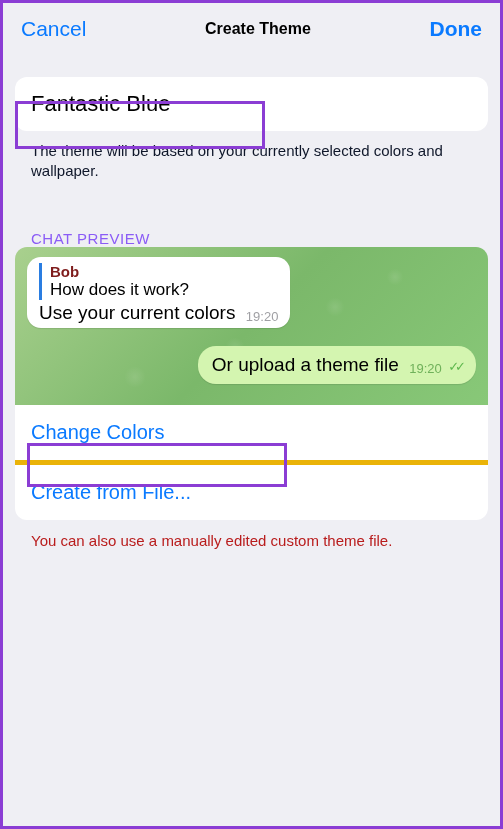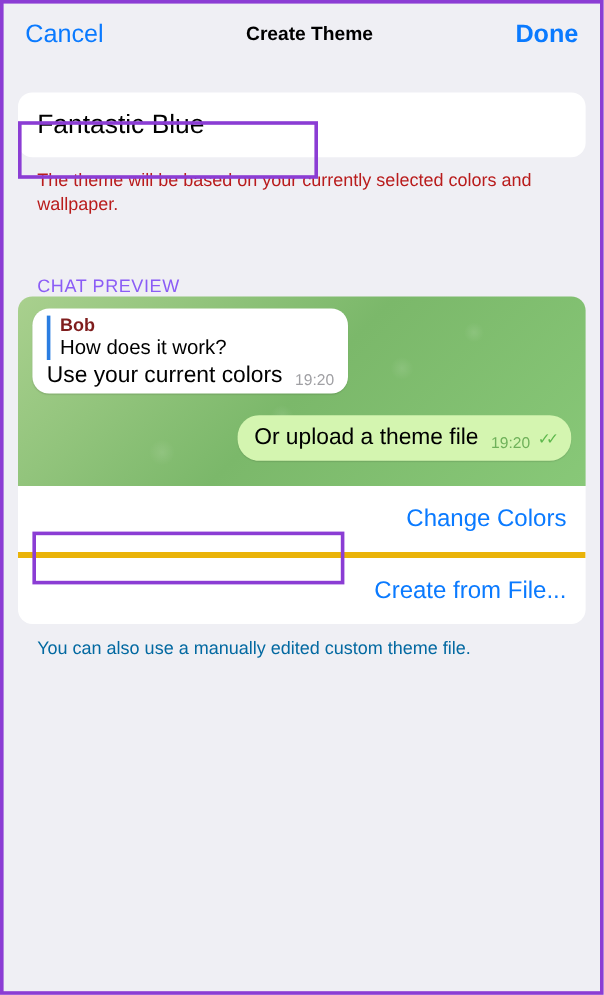--- a/index.html
+++ b/index.html
@@ -39,21 +39,21 @@
       width: 100%;
       border: none;
       outline: none;
       font-size: 22px;
       color: #000;
       padding: 14px 16px;
       background: transparent;
       border-radius: 12px;
     }
     .hint-text {
-      color: #b91c1c;
+      color: #0f172a;
       font-size: 15px;
       padding: 10px 16px 0;
       line-height: 1.35;
     }
     .chat-preview-label {
       color: #8b5cf6;
       font-size: 15px;
       letter-spacing: 0.5px;
       padding: 48px 16px 0;
     }
@@ -113,27 +113,26 @@
     .options-list {
       background: #fff;
       border-radius: 0 0 12px 12px;
       overflow: hidden;
     }
     .option-row {
       padding: 16px 16px;
       color: #0a7aff;
       font-size: 20px;
       cursor: pointer;
-      text-align: right;
     }
     .option-row + .option-row {
       border-top: 5px solid #eab308;
     }
     .footer-hint {
-      color: #0369a1;
+      color: #b91c1c;
       font-size: 15px;
       padding: 12px 16px;
     }
     .highlight-overlay {
       position: absolute;
       border: 3px solid #8b3dd4;
       pointer-events: none;
     }
   </style>
 </head>

